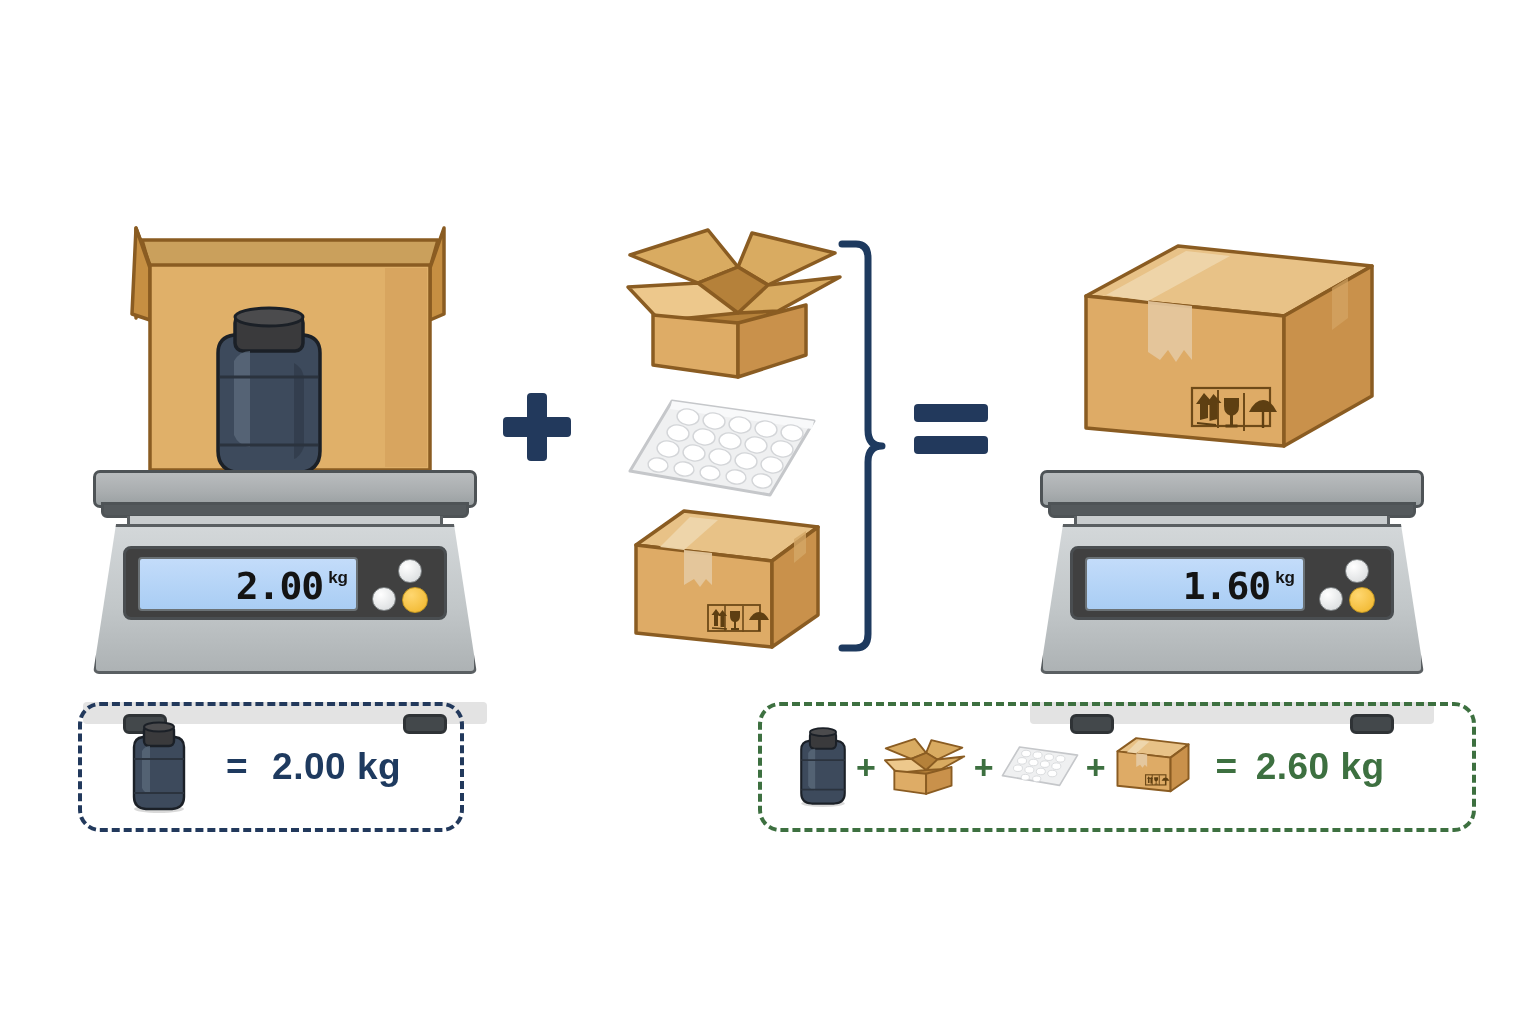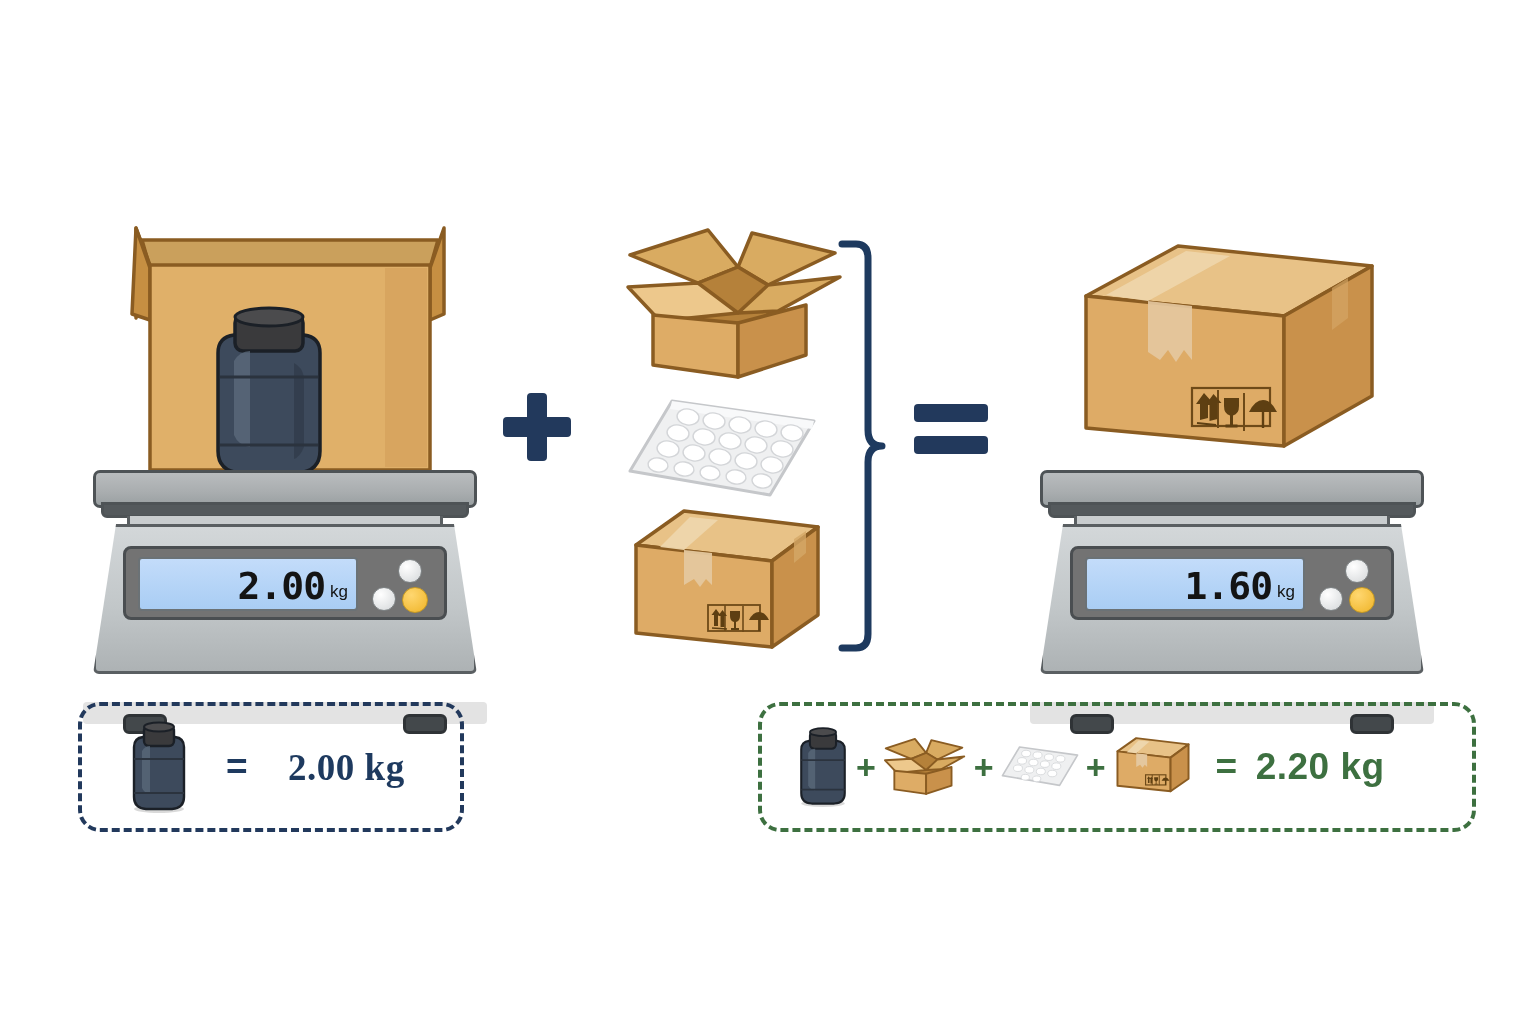--- a/index.html
+++ b/index.html
@@ -38,41 +38,41 @@
   .scale .body{
     position:absolute;left:18px;top:54px;width:384px;height:150px;
     background:linear-gradient(180deg,#d3d7d9 0%, #c2c7c9 55%, #adb2b4 100%);
     border:3px solid #5a5f62;
     border-radius:10px 10px 6px 6px;
     box-sizing:border-box;
     clip-path:polygon(6% 0, 94% 0, 100% 100%, 0% 100%);
   }
   .scale .panel{
     position:absolute;left:48px;top:76px;width:324px;height:74px;
-    background:#737373;border:3px solid #4a4e51;border-radius:8px;
+    background:#404040;border:3px solid #4a4e51;border-radius:8px;
     box-sizing:border-box;
     display:flex;align-items:center;
   }
   .scale .lcd{
     position:absolute;left:12px;top:8px;width:220px;height:54px;
     background:linear-gradient(180deg,#c3dcfa 0%, #a9cdf4 100%);
     border:2px solid #6b7276;border-radius:4px;
     box-sizing:border-box;
     display:flex;align-items:flex-end;justify-content:flex-end;
     padding:0 8px 4px 0;
   }
   .scale .lcd .num{
     font-family:"DejaVu Sans Mono", monospace;
     font-size:38px;font-weight:700;color:#141414;
     letter-spacing:-1px;line-height:1;
   }
   .scale .lcd .unit{
     font-family:"Liberation Sans", sans-serif;
-    font-size:17px;font-weight:400;color:#141414;
-    margin-left:5px;margin-bottom:3px;
+    font-size:17px;font-weight:700;color:#141414;
+    margin-left:5px;margin-bottom:17px;
   }
   .scale .btn{position:absolute;border-radius:50%;border:1px solid #7f8486;}
   .scale .btn.b1{width:22px;height:22px;left:272px;top:10px;
     background:radial-gradient(circle at 35% 30%,#ffffff,#d4d7d9);}
   .scale .btn.b2{width:22px;height:22px;left:246px;top:38px;
     background:radial-gradient(circle at 35% 30%,#ffffff,#d4d7d9);}
   .scale .btn.b3{width:24px;height:24px;left:276px;top:38px;
     background:radial-gradient(circle at 35% 30%,#ffd770,#efb428);border-color:#c89a21;}
   .scale .foot{
     position:absolute;width:44px;height:20px;bottom:-14px;
@@ -302,21 +302,21 @@
     <svg width="62" height="92" viewBox="0 0 62 92">
       <ellipse cx="31" cy="88" rx="25" ry="4" fill="#000" opacity="0.15"></ellipse>
       <path d="M6 26 q0-9 9-10 h32 q9 1 9 10 v50 q0 11-12 12 h-26 q-12-1-12-12 z" fill="#3d4a5c" stroke="#1b2027" stroke-width="2.4"></path>
       <rect x="16" y="5" width="30" height="20" rx="5" fill="#3a3a3c" stroke="#1b2027" stroke-width="2.4"></rect>
       <ellipse cx="31" cy="6" rx="15" ry="4.5" fill="#4b4b4d" stroke="#1b2027" stroke-width="2"></ellipse>
       <path d="M14 30 q3-5 8-5 v48 q-6-1-8-6 z" fill="#5d6c7e" opacity="0.7"></path>
       <path d="M6 38 h50" stroke="#2b333e" stroke-width="2"></path>
       <path d="M6 72 h50" stroke="#2b333e" stroke-width="2"></path>
     </svg>
     <span class="ltext" style="margin-left:36px;">=</span>
-    <span class="ltext" style="margin-left:40px;font-family:Liberation Serif, serif;">2.00 kg</span>
+    <span class="ltext" style="margin-left:24px;">2.00 kg</span>
   </div>
 
   <div class="legend green" style="left:758px;top:702px;width:718px;height:130px;padding-left:34px;">
 
     <svg width="54" height="84" viewBox="0 0 62 92">
       <ellipse cx="31" cy="88" rx="25" ry="4" fill="#000" opacity="0.15"></ellipse>
       <path d="M6 26 q0-9 9-10 h32 q9 1 9 10 v50 q0 11-12 12 h-26 q-12-1-12-12 z" fill="#3d4a5c" stroke="#1b2027" stroke-width="2.4"></path>
       <rect x="16" y="5" width="30" height="20" rx="5" fill="#3a3a3c" stroke="#1b2027" stroke-width="2.4"></rect>
       <ellipse cx="31" cy="6" rx="15" ry="4.5" fill="#4b4b4d" stroke="#1b2027" stroke-width="2"></ellipse>
       <path d="M14 30 q3-5 8-5 v48 q-6-1-8-6 z" fill="#5d6c7e" opacity="0.7"></path>
@@ -370,16 +370,16 @@
       <line x1="103" y1="100" x2="103" y2="126" stroke="#6e4a18" stroke-width="2.6"></line>
       <line x1="121" y1="101" x2="121" y2="127" stroke="#6e4a18" stroke-width="2.6"></line>
       <path d="M92 121 v-11 l-2.5 0 L94 104 l4.5 6 h-2.5 v11 z" fill="#5e3f12"></path>
       <path d="M98.5 122 v-11 l-2.5 0 L100.5 105 l4.5 6 h-2.5 v11 z" fill="#5e3f12"></path>
       <path d="M108 106 h10 v5 q0 5-4 6 v6 h3 v2 h-8 v-2 h3 v-6 q-4-1-4-6 z" fill="#5e3f12"></path>
       <path d="M127 115 q4-8 10-8 t10 8 z" fill="#5e3f12"></path>
       <line x1="137" y1="113" x2="137" y2="126" stroke="#5e3f12" stroke-width="2.8"></line>
     </svg>
 
     <span class="ltext" style="margin-left:22px;">=</span>
-    <span class="ltext" style="margin-left:18px;">2.20 kg</span>
+    <span class="ltext" style="margin-left:18px;">2.60 kg</span>
   </div>
 
 </div>
 
 </body></html>

